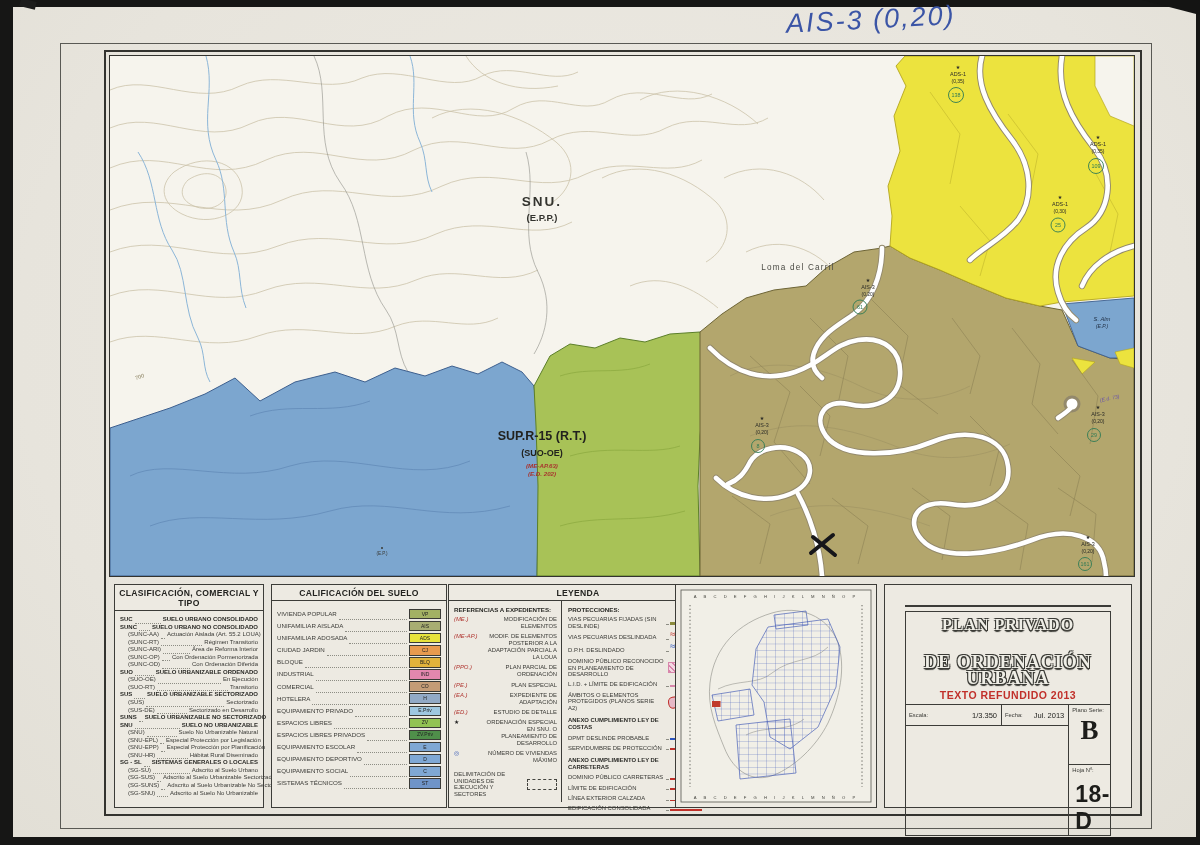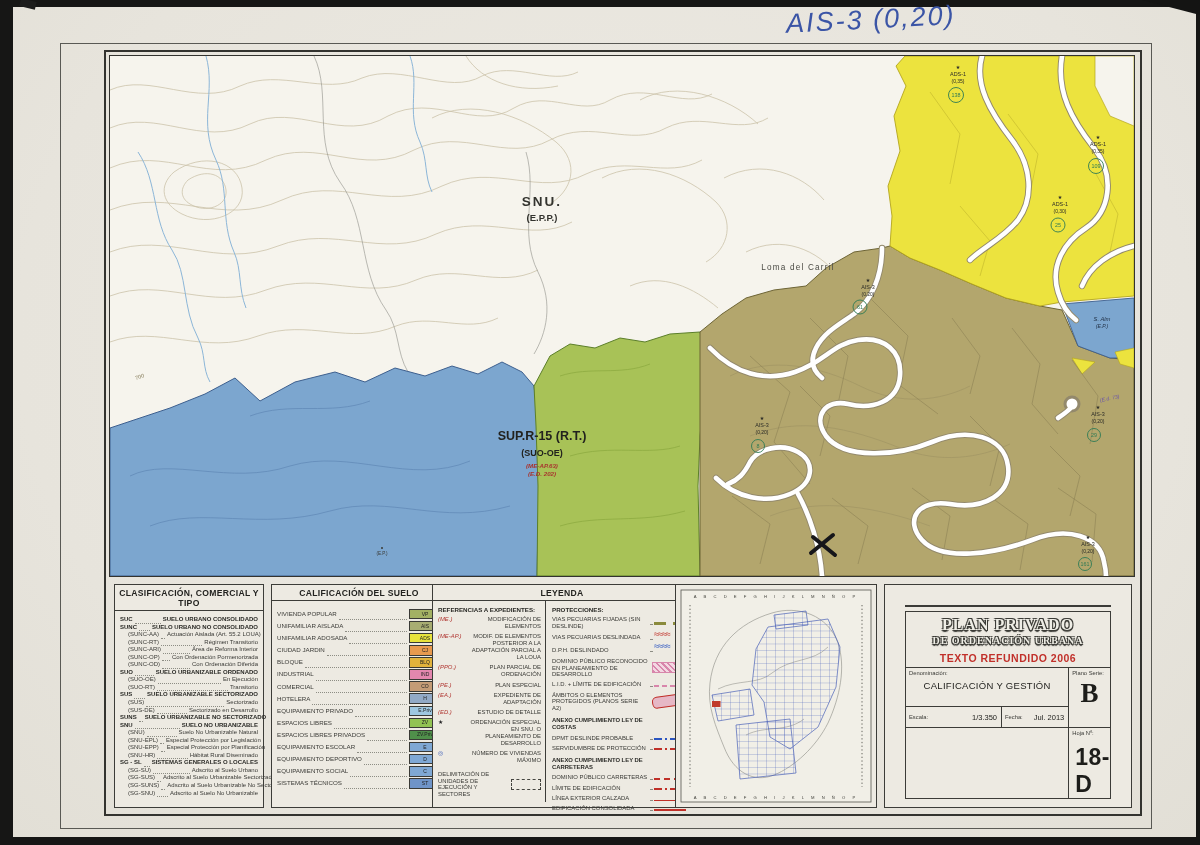--- a/index.html
+++ b/index.html
@@ -75,21 +75,21 @@
   .wm{position:absolute;left:44px;top:8px;font-size:42px;font-weight:bold;letter-spacing:9px;color:#b4b1a9;opacity:.62;z-index:0;}
   .org{position:absolute;right:6px;top:7px;text-align:right;z-index:1;}
   .org .o1{font-family:"Liberation Serif",serif;font-size:13.5px;color:#1f1f1c;}
   .org .o2{font-size:13px;color:#2c2c28;margin-top:3px;}
   .arms{position:absolute;left:7px;top:3px;z-index:1;}
   .tb-main{margin:0 4px 4px;border:1px solid #3c3c38;flex:1;display:flex;flex-direction:column;}
   .tb-title{border-bottom:1px solid #3c3c38;text-align:center;padding:4px 0 3px;}
   .gt{font-family:"Liberation Serif",serif;font-weight:bold;color:#efeee6;letter-spacing:1px;
      text-shadow:-1px -1px 0 #3b3b36,1px -1px 0 #3b3b36,-1px 1px 0 #3b3b36,1px 1px 0 #3b3b36,0 1.5px 1px #3b3b36;}
   .gt1{font-size:16px;line-height:17px;}
-  .gt2{font-size:10px;line-height:16px;}
+  .gt2{font-size:18px;line-height:16px;margin-top:21px;}
   .gt3{color:#c1302a;font-weight:bold;font-size:10.5px;margin-top:3px;letter-spacing:.5px;}
   .tb-grid{flex:1;display:flex;}
   .tb-left{width:177px;border-right:1px solid #3c3c38;display:flex;flex-direction:column;}
   .cell-lab{font-size:5.8px;color:#3a3a36;padding:2px 0 0 3px;}
   .tb-den{height:38px;border-bottom:1px solid #3c3c38;}
   .tb-den .val{text-align:center;font-size:9.5px;color:#232320;margin-top:4px;letter-spacing:.3px;}
   .tb-esc{height:20px;border-bottom:1px solid #3c3c38;display:flex;}
   .tb-esc .c1{width:88px;border-right:1px solid #3c3c38;display:flex;justify-content:space-between;align-items:center;padding:0 4px 0 3px;}
   .tb-esc .c2{flex:1;display:flex;justify-content:space-between;align-items:center;padding:0 4px 0 3px;}
   .tb-esc .lab{font-size:5.8px;color:#3a3a36;}
@@ -568,21 +568,21 @@
         <div class="qrow">
           <span class="qlab">SISTEMAS TÉCNICOS</span>
           <span class="lead"></span>
           <span class="sw" style="background: rgb(111, 148, 200);">
             <i>ST</i>
           </span>
         </div>
       </div>
   </div>
 
-  <div class="abs panel" style="left:432px;width:260px">
+  <div class="abs panel" style="left:448px;width:260px">
     <div class="phead">LEYENDA</div>
     <div class="ley-body">
       <div class="ley-left">
         <div class="ley-sub">REFERENCIAS A EXPEDIENTES:</div>
         <div>
 
             <div class="lrow">
               <span class="lcode red">(ME.)</span>
               <span class="ltext">MODIFICACIÓN DE ELEMENTOS</span>
             </div>
@@ -757,28 +757,24 @@
       </svg>
       <div class="org">
         <div class="o1">Excmo. Ayuntamiento de Mijas</div>
         <div class="o2">Area de Planeamiento y Gestión</div>
       </div>
     </div>
     <div class="tb-main">
       <div class="tb-title">
         <div class="gt gt1">PLAN PRIVADO</div>
         <div class="gt gt2">DE ORDENACIÓN URBANA</div>
-        <div class="gt3">TEXTO REFUNDIDO 2006</div>
+        <div class="gt3">TEXTO REFUNDIDO 2013</div>
       </div>
       <div class="tb-grid">
         <div class="tb-left">
-          <div class="tb-den">
-            <div class="cell-lab">Denominación:</div>
-            <div class="val">CALIFICACIÓN Y GESTIÓN</div>
-          </div>
           <div class="tb-esc">
             <div class="c1">
               <span class="lab">Escala:</span>
               <span class="v">1/3.350</span>
             </div>
             <div class="c2">
               <span class="lab">Fecha:</span>
               <span class="v">Jul. 2013</span>
             </div>
           </div>

